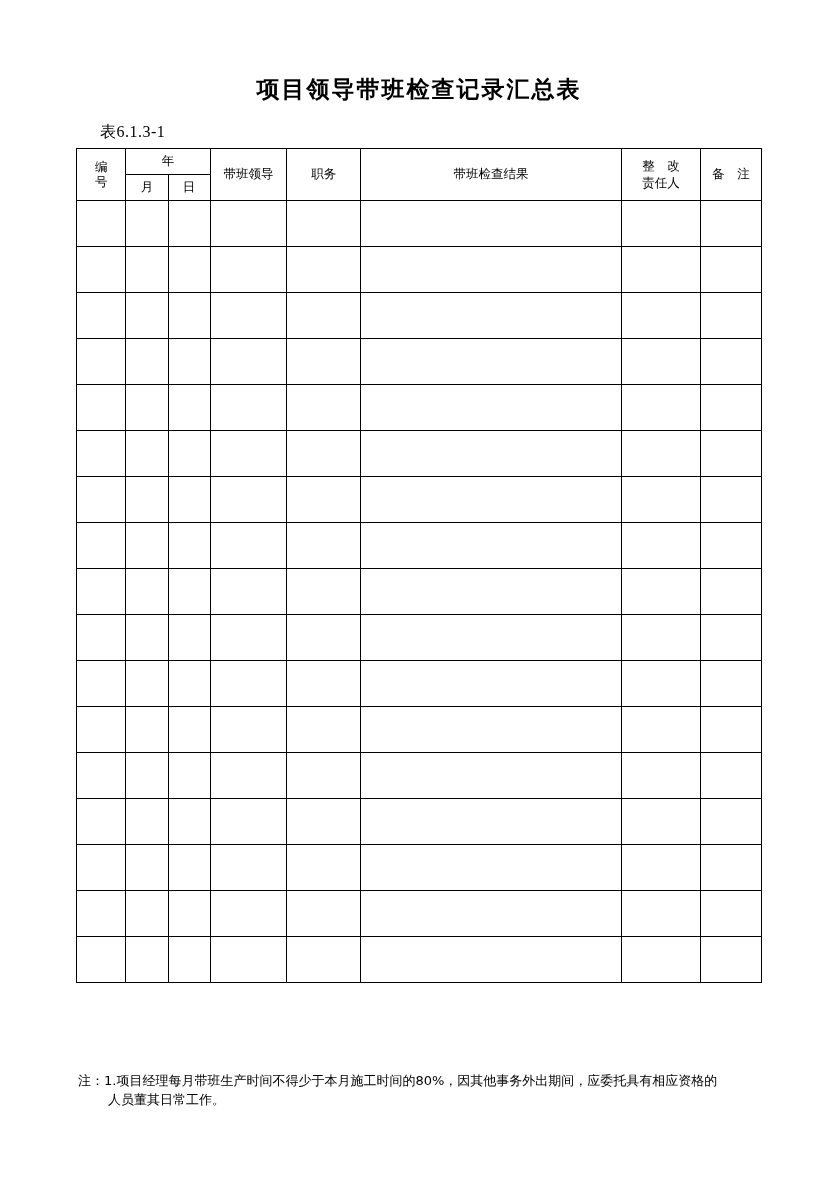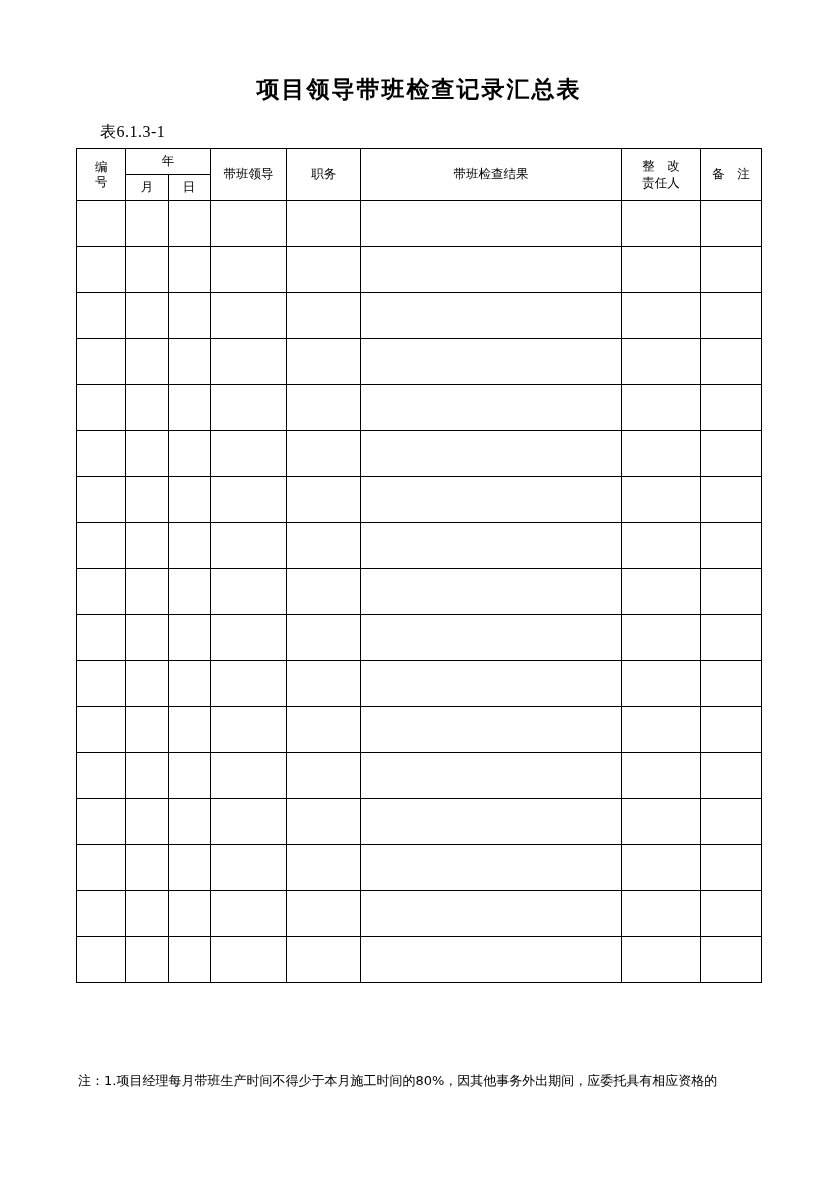--- a/index.html
+++ b/index.html
@@ -329,15 +329,16 @@
           <td></td>
           <td></td>
           <td></td>
           <td></td>
         </tr>
       </tbody>
   </table>
 
   <div class="notes">
     <div class="note-line indent-1">注：1.项目经理每月带班生产时间不得少于本月施工时间的80%，因其他事务外出期间，应委托具有相应资格的</div>
+    <div class="note-line indent-2">人员董其日常工作。</div>
   </div>
 
 </div>
 
 </body></html>

